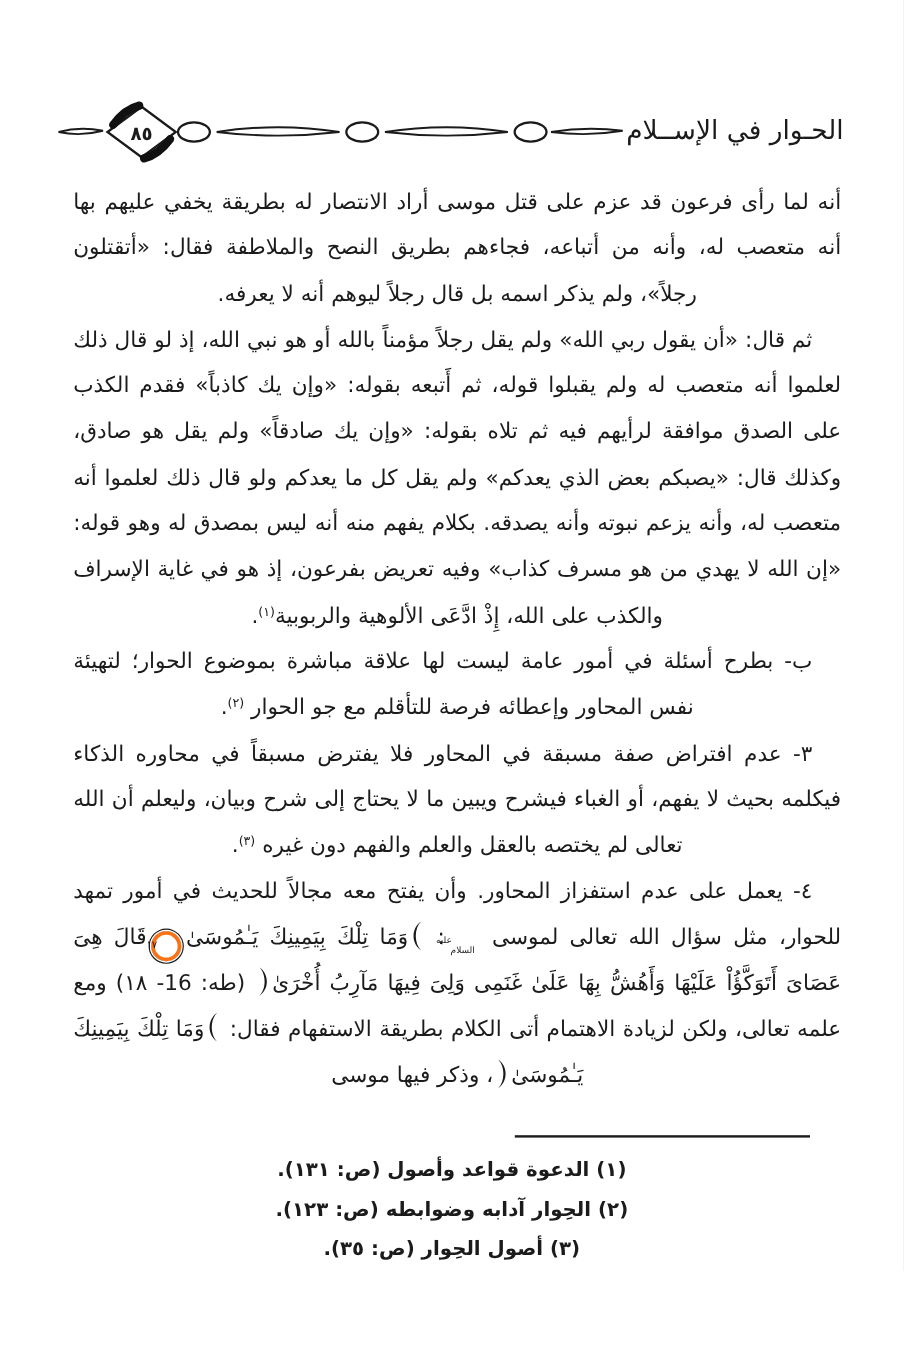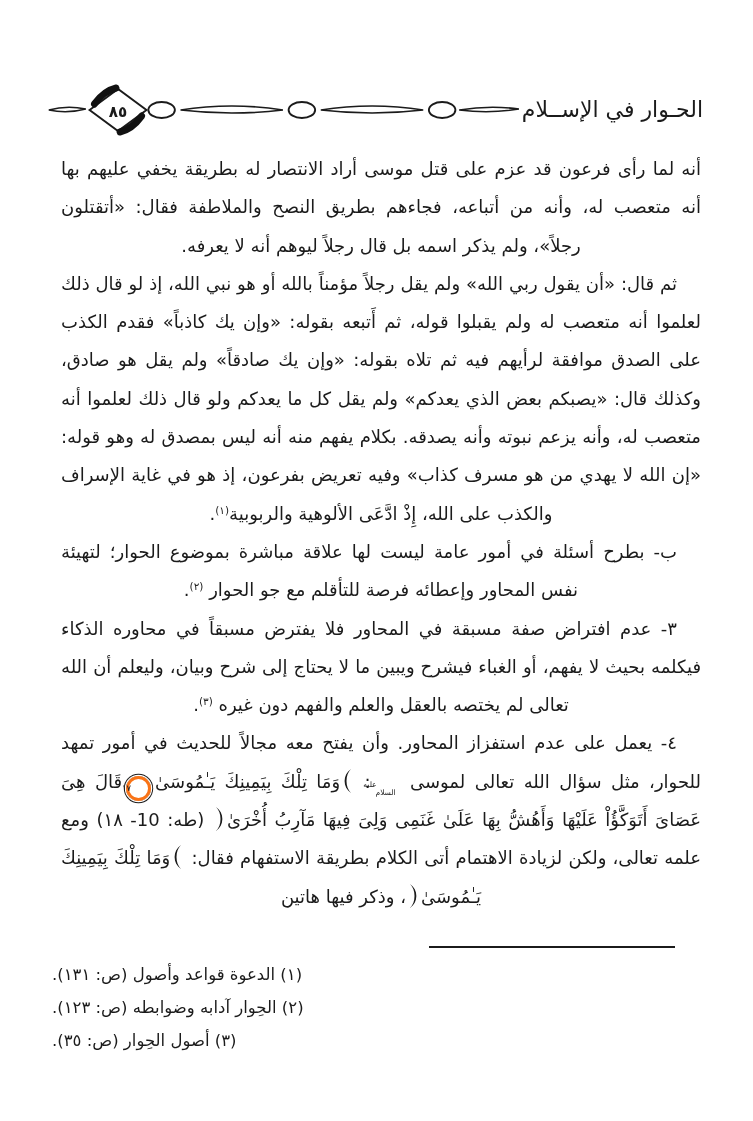--- a/index.html
+++ b/index.html
@@ -51,21 +51,21 @@
   .qbracket{vertical-align:-5px;margin:0 2px;}
   
   .footnotes{
     position:absolute;top:946px;right:52px;left:52px;direction:rtl;
   }
   .fn-separator{
     width:246px;height:0;border-top:2px solid #1b1b1b;
     margin:0 26px 10px 0;
   }
   .fn-line{
-    font-size:16.5px;line-height:33px;text-align:left;margin:0;
+    font-size:16.5px;line-height:33px;text-align:center;margin:0;font-weight:bold;
   }
 </style>
 </head>
 <body>
 
 <div class="page">
 
   <div class="header">
     <span class="header-title">الحـوار في الإســلام</span>
     <svg class="header-ornament" viewBox="0 0 500 52" preserveAspectRatio="none" aria-hidden="true">
@@ -103,25 +103,25 @@
     <p class="indent"><span>ثم قال: «أن يقول ربي الله» ولم يقل رجلاً مؤمناً بالله أو هو نبي الله، إذ لو قال ذلك لعلموا أنه متعصب له ولم يقبلوا قوله، ثم أَتبعه بقوله: «وإن يك كاذباً» فقدم الكذب على الصدق موافقة لرأيهم فيه ثم تلاه بقوله: «وإن يك صادقاً» ولم يقل هو صادق، وكذلك قال: «يصبكم بعض الذي يعدكم» ولم يقل كل ما يعدكم ولو قال ذلك لعلموا أنه متعصب له، وأنه يزعم نبوته وأنه يصدقه. بكلام يفهم منه أنه ليس بمصدق له وهو قوله: «إن الله لا يهدي من هو مسرف كذاب» وفيه تعريض بفرعون، إذ هو في غاية الإسراف والكذب على الله، إِذْ ادَّعَى الألوهية والربوبية</span><sup class="fnmark">(١)</sup><span>.</span></p>
 
     <p class="indent"><span>ب- بطرح أسئلة في أمور عامة ليست لها علاقة مباشرة بموضوع الحوار؛ لتهيئة نفس المحاور وإعطائه فرصة للتأقلم مع جو الحوار </span><sup class="fnmark">(٢)</sup><span>.</span></p>
 
     <p class="indent"><span>٣- عدم افتراض صفة مسبقة في المحاور فلا يفترض مسبقاً في محاوره الذكاء فيكلمه بحيث لا يفهم، أو الغباء فيشرح ويبين ما لا يحتاج إلى شرح وبيان، وليعلم أن الله تعالى لم يختصه بالعقل والعلم والفهم دون غيره </span><sup class="fnmark">(٣)</sup><span>.</span></p>
 
     <p class="indent"><span>٤- يعمل على عدم استفزاز المحاور. وأن يفتح معه مجالاً للحديث في أمور تمهد للحوار، مثل سؤال الله تعالى لموسى </span><span class="honorific">عليه السلام</span><span>: </span><svg class="qbracket" width="11" height="24" viewBox="0 0 11 24" aria-hidden="true">
           <path d="M9 0 C3 5.5 3 18.5 9 24 C0.5 18.5 0.5 5.5 9 0 Z" fill="#1b1b1b"></path>
         </svg><span>وَمَا تِلْكَ بِيَمِينِكَ يَـٰمُوسَىٰ</span><span class="ayah-circle">١٧</span><span>قَالَ هِىَ عَصَاىَ أَتَوَكَّؤُاْ عَلَيْهَا وَأَهُشُّ بِهَا عَلَىٰ غَنَمِى وَلِىَ فِيهَا مَآرِبُ أُخْرَىٰ</span><svg class="qbracket" width="11" height="24" viewBox="0 0 11 24" aria-hidden="true">
           <path d="M2 0 C8 5.5 8 18.5 2 24 C10.5 18.5 10.5 5.5 2 0 Z" fill="#1b1b1b"></path>
-        </svg><span> (طه: 10- ١٨) </span><span>ومع علمه تعالى، ولكن لزيادة الاهتمام أتى الكلام بطريقة الاستفهام فقال: </span><svg class="qbracket" width="11" height="24" viewBox="0 0 11 24" aria-hidden="true">
+        </svg><span> (طه: 16- ١٨) </span><span>ومع علمه تعالى، ولكن لزيادة الاهتمام أتى الكلام بطريقة الاستفهام فقال: </span><svg class="qbracket" width="11" height="24" viewBox="0 0 11 24" aria-hidden="true">
           <path d="M9 0 C3 5.5 3 18.5 9 24 C0.5 18.5 0.5 5.5 9 0 Z" fill="#1b1b1b"></path>
         </svg><span>وَمَا تِلْكَ بِيَمِينِكَ يَـٰمُوسَىٰ</span><svg class="qbracket" width="11" height="24" viewBox="0 0 11 24" aria-hidden="true">
           <path d="M2 0 C8 5.5 8 18.5 2 24 C10.5 18.5 10.5 5.5 2 0 Z" fill="#1b1b1b"></path>
-        </svg><span>، وذكر فيها هاتين</span></p>
+        </svg><span>، وذكر فيها موسى</span></p>
   </div>
 
   <div class="footnotes">
     <div class="fn-separator"></div>
     <p class="fn-line">(١) الدعوة قواعد وأصول (ص: ١٣١).</p>
     <p class="fn-line">(٢) الحِوار آدابه وضوابطه (ص: ١٢٣).</p>
     <p class="fn-line">(٣) أصول الحِوار (ص: ٣٥).</p>
   </div>
 
 </div>

